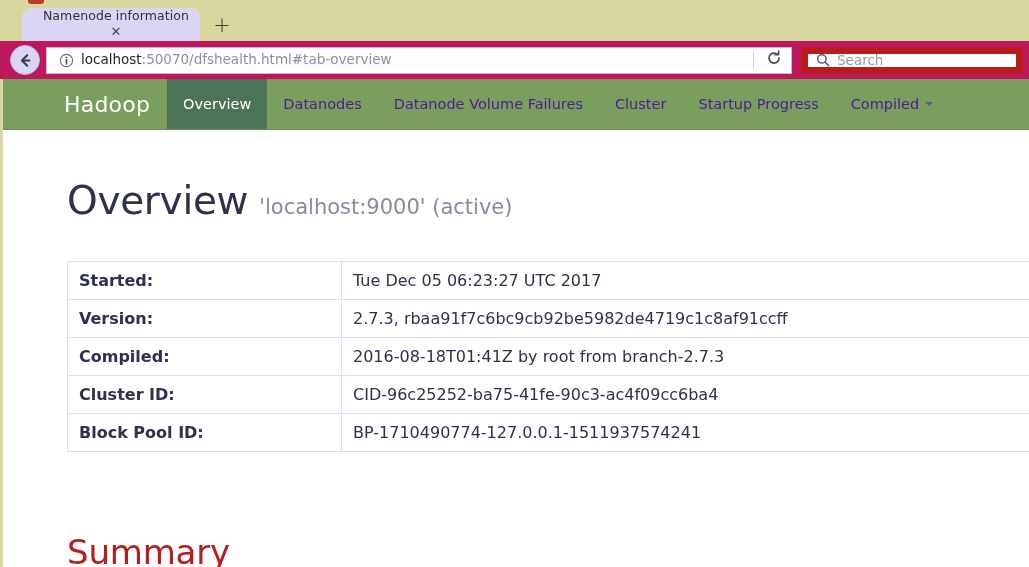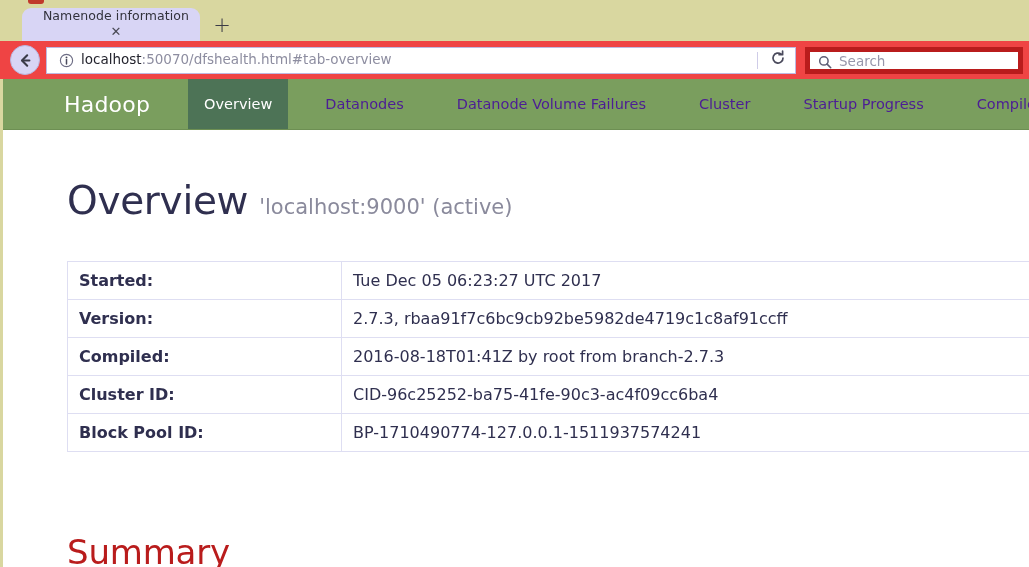--- a/index.html
+++ b/index.html
@@ -95,21 +95,21 @@
     font-size: 21px;
     color: #3c3c46;
     font-weight: 300;
     cursor: pointer;
     line-height: 1;
   }
 
   
   .navbar-row {
     height: 38px;
-    background: #ef4444;
+    background: #be185d;
     display: flex;
     align-items: center;
     padding: 0 6px;
     gap: 0;
   }
 
   .back-btn {
     width: 30px;
     height: 30px;
     margin: 0 6px 0 4px;
@@ -166,23 +166,23 @@
     align-items: center;
     justify-content: center;
     cursor: pointer;
   }
 
   .searchbar {
     flex: 0 0 216px;
     height: 27px;
     margin-left: 9px;
     background: #ffffff;
-    border: 5px solid #b91c1c;
-    display: flex;
-    align-items: flex-end;
+    border: 7px solid #b91c1c;
+    display: flex;
+    align-items: center;
     padding: 0 8px;
   }
   .search-icon {
     flex: 0 0 auto;
     margin-right: 7px;
     display: flex;
     align-items: center;
   }
   .search-input {
     flex: 1 1 auto;
@@ -209,21 +209,20 @@
 
   
   .hadoop-nav {
     height: 51px;
     background: #7a9e5e;
     border-bottom: 1px solid #6d8f53;
     display: flex;
     align-items: stretch;
     padding-left: 61px;
     white-space: nowrap;
-    gap: 21px;
   }
   .brand {
     display: flex;
     align-items: center;
     padding: 0 17px 0 0;
     font-size: 22px;
     color: #ffffff;
     letter-spacing: .2px;
     cursor: pointer;
   }

